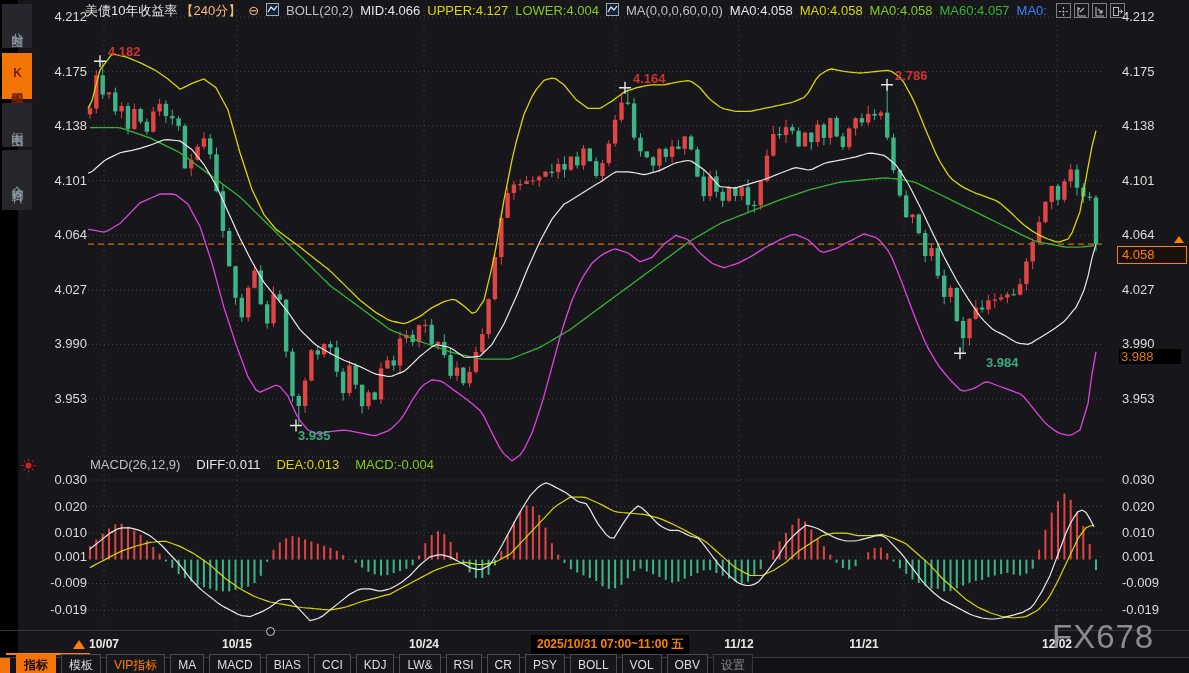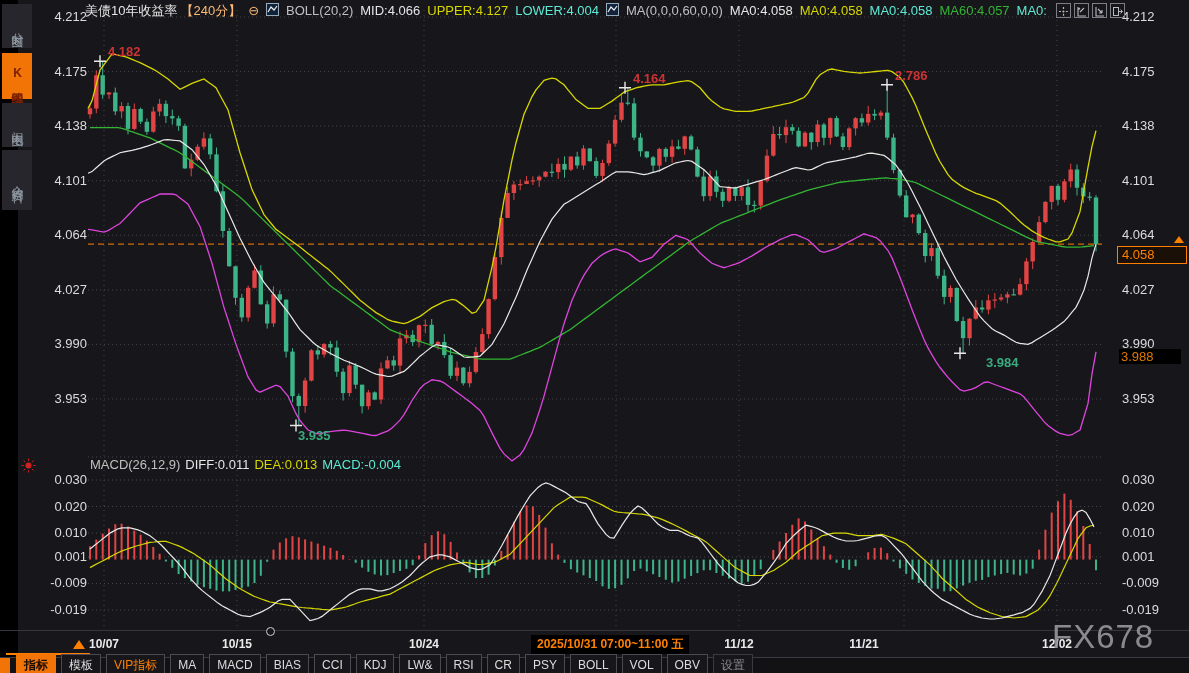--- a/index.html
+++ b/index.html
@@ -10,32 +10,32 @@
   
   .side-strip{position:absolute;left:0;top:0;width:18px;height:673px;background:#000;z-index:3;}
   .side-tab{position:absolute;left:2px;width:30px;background:#26262c;color:#8f98a2;font-size:12px;
             writing-mode:vertical-rl;text-orientation:upright;display:flex;align-items:center;
             justify-content:center;letter-spacing:2px;z-index:4;cursor:pointer;}
   .side-tab.active{background:#f27406;color:#7c2000;font-weight:bold;}
   
   .topbar{position:absolute;left:85px;top:2px;height:17px;display:flex;align-items:center;gap:7px;
           font-size:13px;white-space:nowrap;z-index:5;}
   .c-white{color:#e6e6e6}.c-orange{color:#fdba74}.c-gray{color:#c0c0c0}.c-yellow{color:#d6d600}
-  .c-magenta{color:#5eead4}.c-green{color:#33b433}.c-dim{color:#5eead4}
+  .c-magenta{color:#84cc16}.c-green{color:#33b433}.c-dim{color:#3b82f6}
   .win-icons{position:absolute;left:1056px;top:3px;display:flex;gap:3px;z-index:6;}
   .win-icons span{width:15px;height:15px;border:1px solid #7e7e86;box-sizing:border-box;display:inline-block;cursor:pointer;}
   
   .tick{position:absolute;font-size:13px;color:#dcdcdc;height:14px;line-height:14px;z-index:4;}
   .tick.left{left:40px;width:47px;text-align:right;}
   .tick.right{left:1122px;}
   
   .ann{position:absolute;font-size:13px;font-weight:bold;z-index:5;}
   .ann.high{color:#cc3333}.ann.low{color:#3aab7e}
   
-  .macd-header{position:absolute;left:90px;top:457px;height:15px;display:flex;gap:5px;
+  .macd-header{position:absolute;left:90px;top:457px;height:15px;display:flex;gap:16px;
                font-size:13px;align-items:center;z-index:5;white-space:nowrap;}
   .burst-icon{position:absolute;left:21px;top:458px;z-index:6;}
   
   .x-period{position:absolute;left:30px;top:638px;color:#eab308;font-weight:bold;font-size:13px;z-index:5;margin-top:20px;}
   .x-period-arrow{position:absolute;left:73px;top:640px;width:0;height:0;border-left:6px solid transparent;
                   border-right:6px solid transparent;border-bottom:9px solid #ff8000;z-index:5;}
   .x-underline{position:absolute;left:6px;top:653px;width:84px;height:2px;background:#ff8000;z-index:5;}
   .xdate{position:absolute;top:637px;transform:translateX(-50%);font-size:12px;font-weight:bold;
          color:#eaeaea;z-index:4;}
   .xhl{position:absolute;left:531px;top:635px;background:#000;color:#ff8000;font-size:12px;

